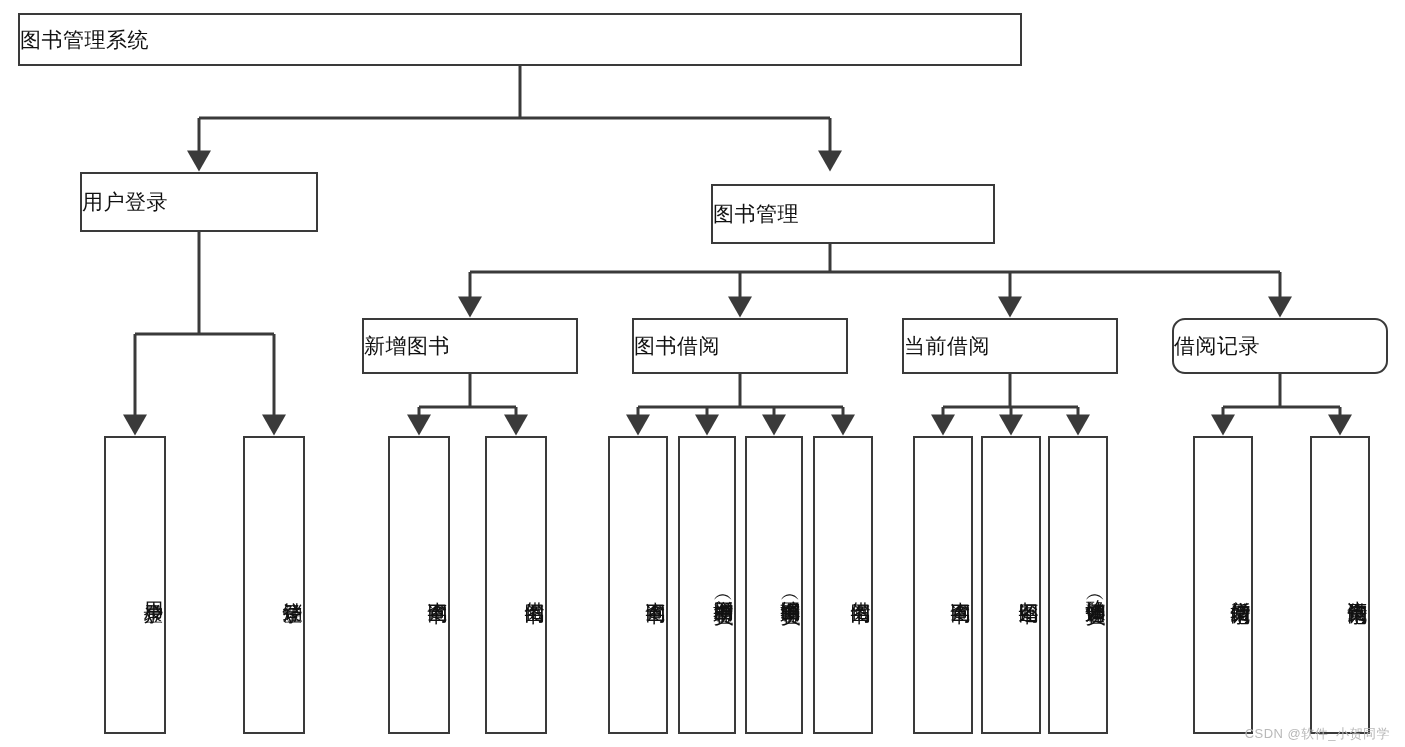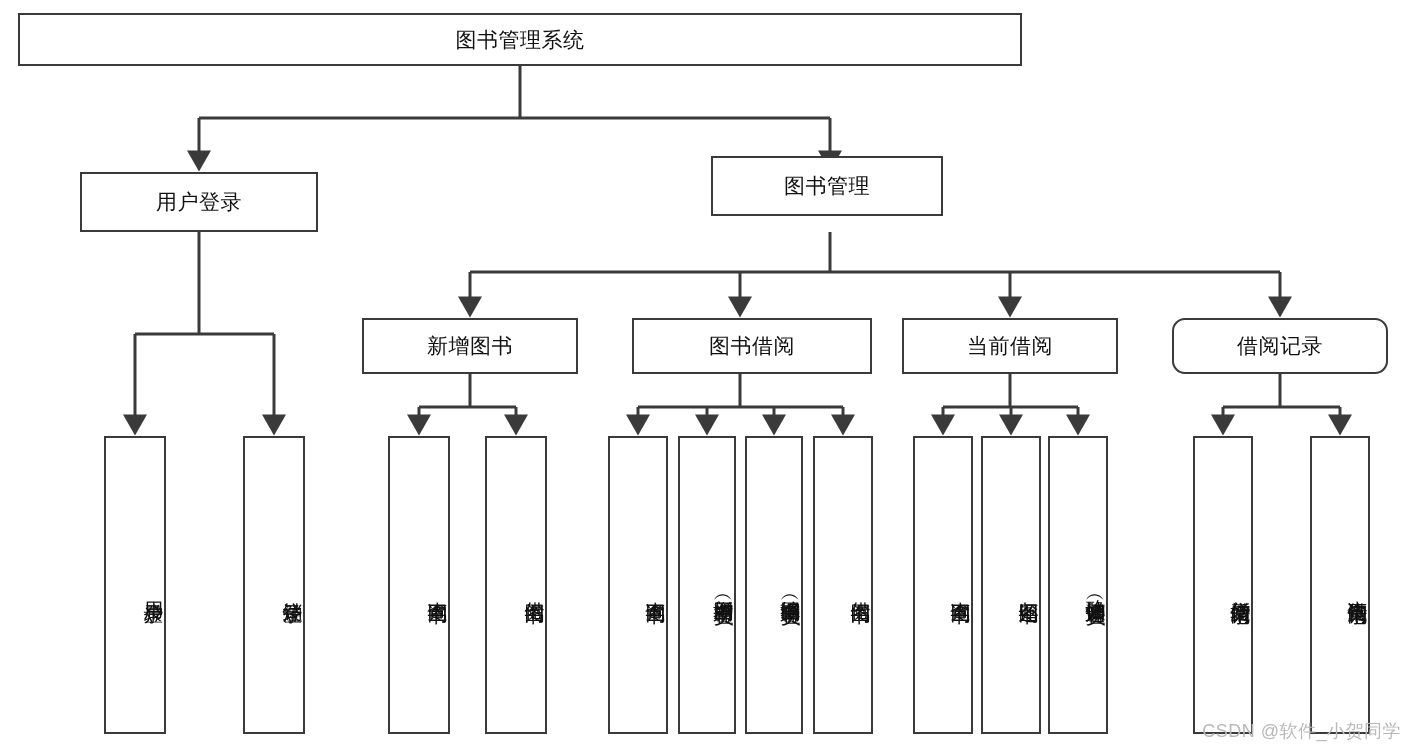--- a/index.html
+++ b/index.html
@@ -24,21 +24,21 @@
     width: 1405px;
     height: 747px;
   }
   .node {
     position: absolute;
     box-sizing: border-box;
     background: #ffffff;
     border: 2px solid #3a3a3a;
     display: flex;
     align-items: center;
-    justify-content: center;
+    justify-content: flex-start;
     color: #111111;
   }
   .node.horiz {
     font-size: 21px;
     letter-spacing: 0.5px;
   }
   .node.vert {
     font-size: 20px;
     letter-spacing: 1px;
     writing-mode: vertical-rl;
@@ -48,23 +48,23 @@
     padding-top: 6px;
     line-height: 1.05;
   }
   .node.vert .vlabel {
     writing-mode: vertical-rl;
     text-orientation: upright;
     white-space: nowrap;
   }
   .watermark {
     position: absolute;
-    right: 4px;
+    right: 15px;
     bottom: 4px;
-    font-size: 18px;
+    font-size: 13px;
     color: #b9b9b9;
     white-space: nowrap;
     letter-spacing: 0.5px;
   }
 </style>
 </head>
 <body>
 
 <div id="canvas">
 
@@ -119,28 +119,28 @@
     </g>
   </svg>
 
   <div class="node horiz" style="left:18px;top:13px;width:1004px;height:53px;">
     <span>图书管理系统</span>
   </div>
 
   <div class="node horiz" style="left:80px;top:172px;width:238px;height:60px;">
     <span>用户登录</span>
   </div>
-  <div class="node horiz" style="left:711px;top:156px;width:232px;height:60px;">
+  <div class="node horiz" style="left:711px;top:184px;width:284px;height:60px;">
     <span>图书管理</span>
   </div>
 
   <div class="node horiz" style="left:362px;top:318px;width:216px;height:56px;">
     <span>新增图书</span>
   </div>
-  <div class="node horiz" style="left:632px;top:318px;width:240px;height:56px;">
+  <div class="node horiz" style="left:632px;top:318px;width:216px;height:56px;">
     <span>图书借阅</span>
   </div>
   <div class="node horiz" style="left:902px;top:318px;width:216px;height:56px;">
     <span>当前借阅</span>
   </div>
   <div class="node horiz" style="left:1172px;top:318px;width:216px;height:56px;border-radius:13px;">
     <span>借阅记录</span>
   </div>
 
   <div class="node vert" style="left:104px;top:436px;width:62px;height:298px;">

